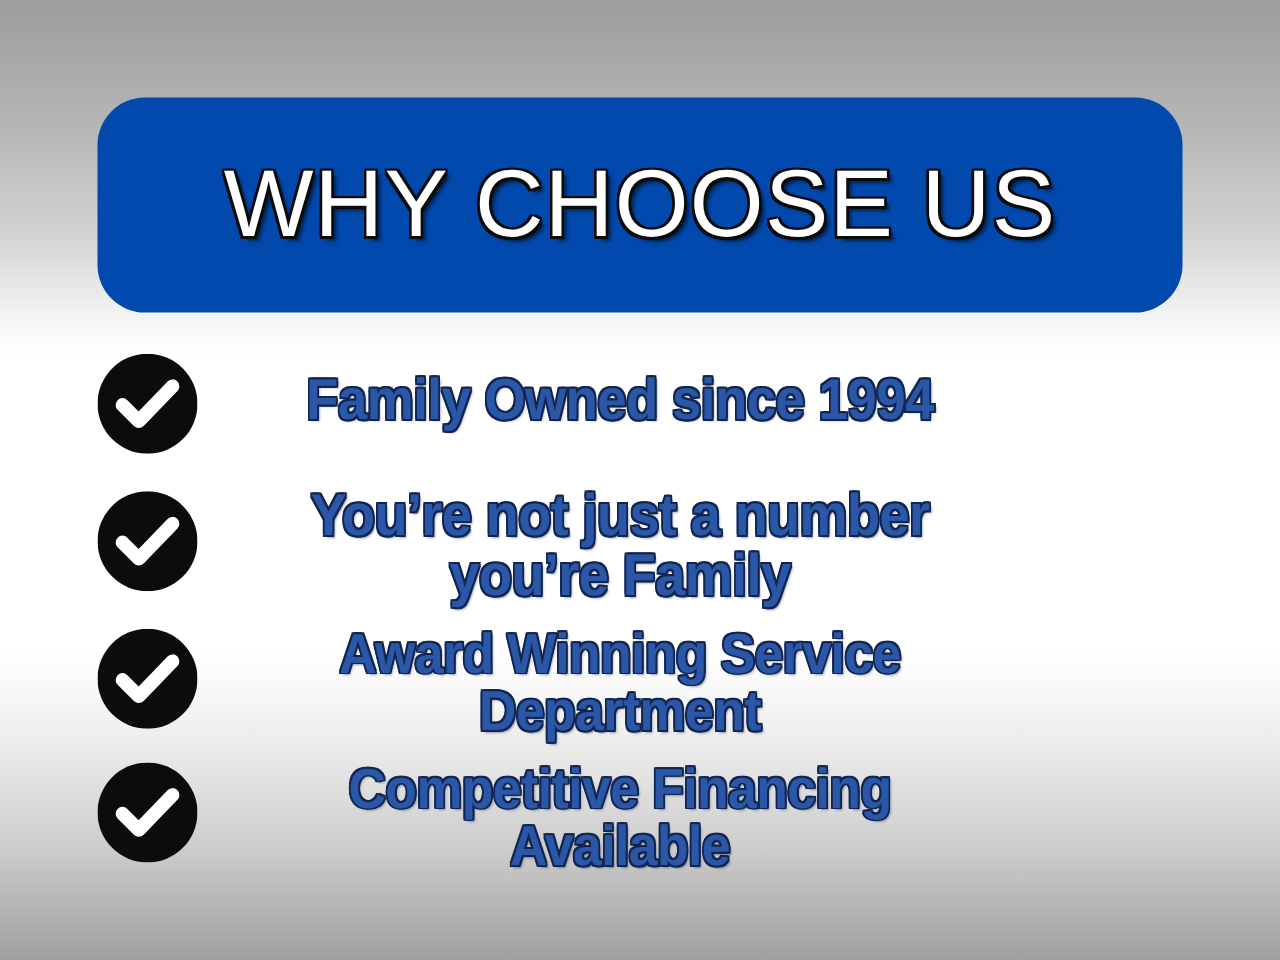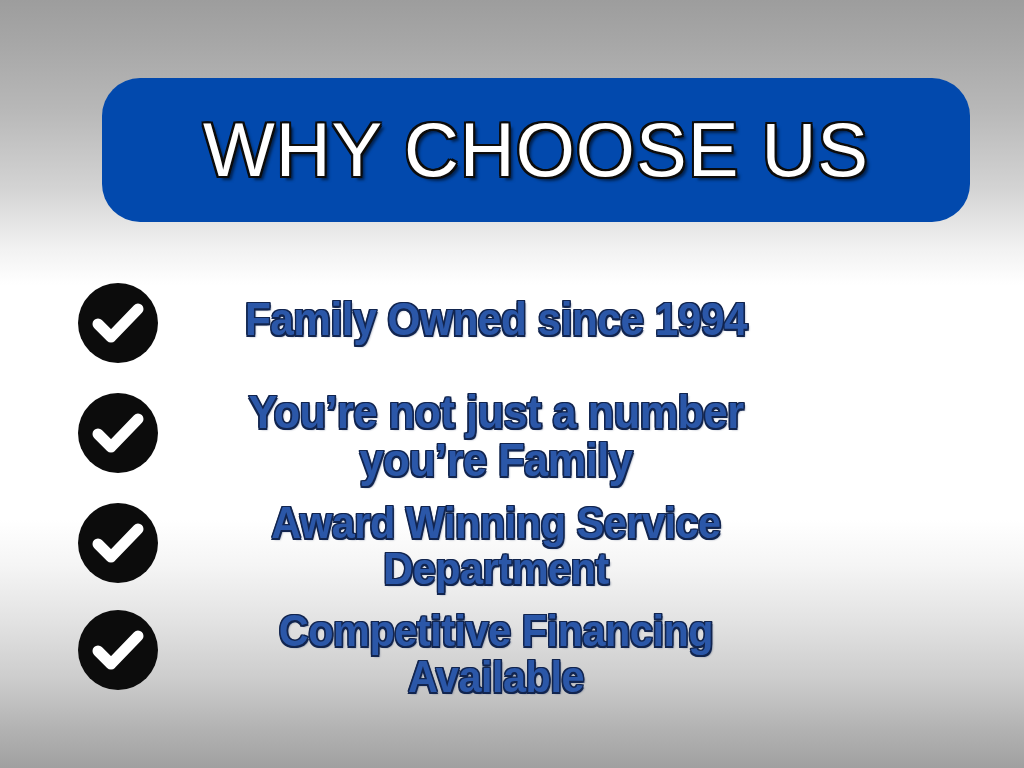--- a/index.html
+++ b/index.html
@@ -34,27 +34,26 @@
     );
     overflow: hidden;
   }
 
   
   #title-banner {
     position: absolute;
     left: 78px;
     top: 78px;
     width: 868px;
-    height: 144px;
+    height: 172px;
     background: #0249ad;
     border-radius: 38px;
     display: flex;
     align-items: center;
     justify-content: center;
-    margin-left: 24px;
   }
 
   #title-text {
     font-family: "Liberation Sans", sans-serif;
     font-size: 76px;
     font-weight: 400;
     letter-spacing: 1px;
     color: #ffffff;
     line-height: 1;
     white-space: nowrap;

